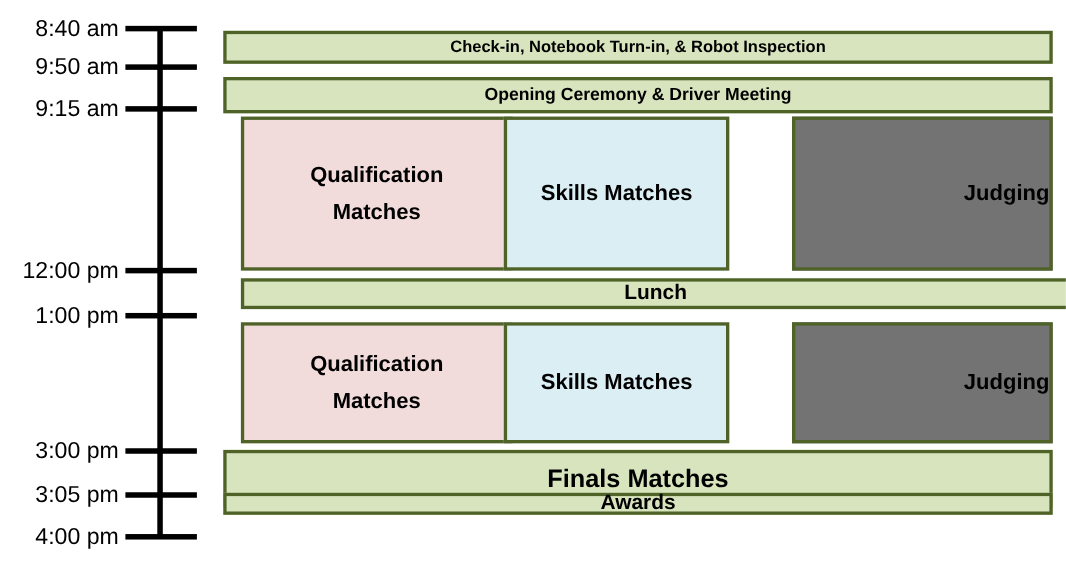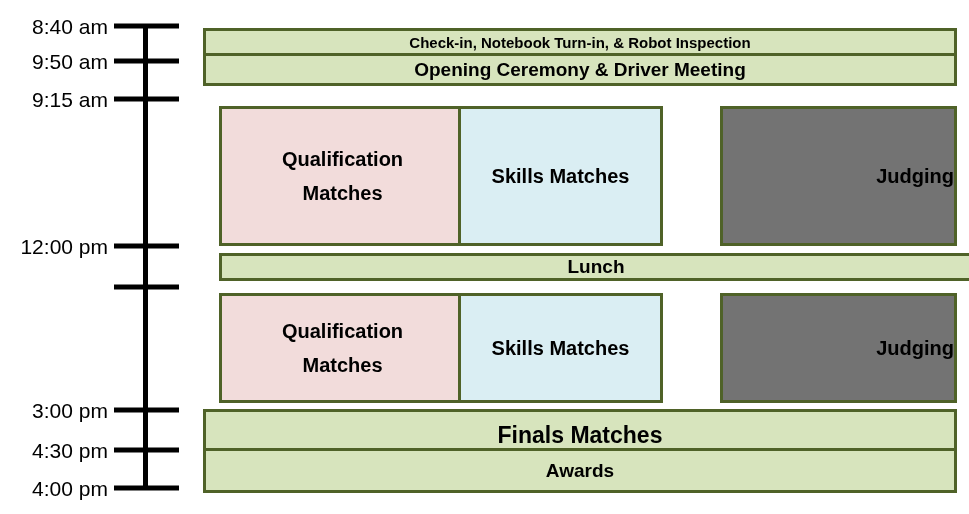--- a/index.html
+++ b/index.html
@@ -51,24 +51,24 @@
     line-height: 1.25;
   }
   .fill-green  { background: #d7e4bd; text-align: center; }
   .fill-pink   { background: #f2dcdb; }
   .fill-blue   { background: #daeef3; }
   .fill-purple { background: #737373; justify-content: flex-end; }
 
   .bar { left: 203px; width: 754px; }
 
   .ev-checkin { top: 28px;  height: 30px; font-size: 15px; }
-  .ev-opening { top: 53px;  height: 33px; font-size: 19px; }
+  .ev-opening { top: 70px;  height: 33px; font-size: 16px; }
   .ev-lunch   { top: 253px; height: 28px; font-size: 19px; margin-left: 16px; }
   .ev-finals  { top: 409px; height: 52px; font-size: 23px; }
-  .ev-awards  { top: 448px; height: 45px; font-size: 19px; }
+  .ev-awards  { top: 448px; height: 20px; font-size: 19px; }
 
   .row-am { top: 106px; height: 140px; font-size: 20px; }
   .row-pm { top: 293px; height: 110px; font-size: 20px; }
   .col-qual    { left: 219px; width: 247px; }
   .col-skills  { left: 458px; width: 205px; }
   .col-judging { left: 720px; width: 237px; }
 
   .wrap-narrow { display: inline-block; max-width: 175px; line-height: 1.7; }
 </style>
 </head>
@@ -84,22 +84,23 @@
   <div class="tick" style="top:246px"></div>
   <div class="tick" style="top:287px"></div>
   <div class="tick" style="top:410px"></div>
   <div class="tick" style="top:450px"></div>
   <div class="tick" style="top:488px"></div>
 
   <div class="tlabel" style="top:26px">8:40 am</div>
   <div class="tlabel" style="top:61px">9:50 am</div>
   <div class="tlabel" style="top:99px">9:15 am</div>
   <div class="tlabel" style="top:246px">12:00 pm</div>
+  <div class="tlabel" style="top:287px">1:00 pm</div>
   <div class="tlabel" style="top:410px">3:00 pm</div>
-  <div class="tlabel" style="top:450px">4:30 pm</div>
+  <div class="tlabel" style="top:450px">3:05 pm</div>
   <div class="tlabel" style="top:488px">4:00 pm</div>
 
   <div class="event bar fill-green ev-checkin">
     <span>Check-in, Notebook Turn-in, &amp; Robot Inspection</span>
   </div>
 
   <div class="event bar fill-green ev-opening">
     <span>Opening Ceremony &amp; Driver Meeting</span>
   </div>
 

